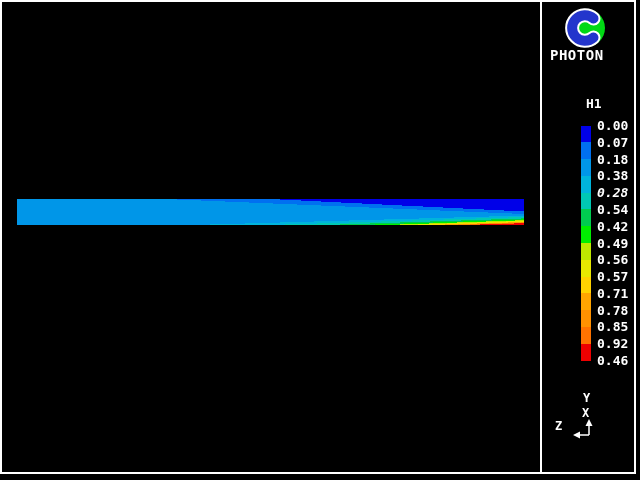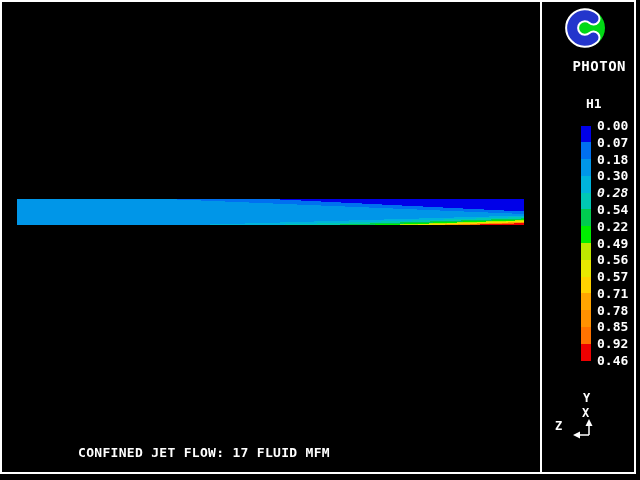--- a/index.html
+++ b/index.html
@@ -10,22 +10,22 @@
   }
   .frame{position:absolute;left:0;top:0;width:632px;height:470px;border:2px solid #fff;}
   .divider{position:absolute;left:540px;top:0;width:2px;height:474px;background:#fff;}
   .flow-svg{position:absolute;left:0;top:0;}
   .caption{
     position:absolute;left:78px;top:445px;font-size:13px;font-weight:bold;
     letter-spacing:0.3px;white-space:pre;
   }
   .logo-svg{position:absolute;left:560px;top:4px;}
   .app-name{
-    position:absolute;left:550px;top:47px;width:76px;text-align:right;
-    font-size:14px;font-weight:bold;letter-spacing:0.5px;margin-top:11px;
+    position:absolute;left:550px;top:47px;width:76px;text-align:left;
+    font-size:14px;font-weight:bold;letter-spacing:0.5px;
   }
   .legend-title{position:absolute;left:546px;top:96px;font-size:13px;font-weight:bold;padding-left:40px;}
   .overlay{position:absolute;left:12px;top:0;width:640px;height:480px;pointer-events:none;margin-left:24px;}
   .legend-value{position:absolute;left:561px;font-size:13px;font-weight:bold;white-space:pre;}
   .legend-seg{position:absolute;left:545px;width:10px;}
   .axis-svg{position:absolute;left:545px;top:390px;}
   .axis-label{position:absolute;font-size:12px;font-weight:bold;}
   .axis-y{left:583px;top:391px;}
   .axis-x{left:582px;top:406px;}
   .axis-z{left:555px;top:419px;}
@@ -45,21 +45,20 @@
       <polygon points="375,224.5 524,224.5 524,219.4" fill="#00EE00"></polygon>
       <polygon points="400,224.5 524,224.5 524,220.2" fill="#BEE800"></polygon>
       <polygon points="418,224.5 524,224.5 524,220.9" fill="#E8E800"></polygon>
       <polygon points="432,224.5 524,224.5 524,221.5" fill="#FFD200"></polygon>
       <polygon points="445,224.5 524,224.5 524,222" fill="#FFA500"></polygon>
       <polygon points="458,224.5 524,224.5 524,222.4" fill="#FF9100"></polygon>
       <polygon points="470,224.5 524,224.5 524,222.8" fill="#FF7300"></polygon>
       <polygon points="480,224.5 524,224.5 524,223.2" fill="#EE0000"></polygon>
     </svg>
 
-  <div class="caption">CONFINED JET FLOW: 17 FLUID MFM</div>
 
   <div class="frame"></div>
   <div class="divider"></div>
 
   <svg class="logo-svg" width="52" height="48" viewBox="560 4 52 48">
     <circle cx="586" cy="28" r="19" fill="#00D914"></circle>
     <path d="M 593.5,18.5 A 12.8,12.8 0 1 0 593.5,37.5" fill="none" stroke-linecap="round" stroke-width="14" stroke="#FFFFFF"></path>
     <path d="M 593.5,18.5 A 12.8,12.8 0 1 0 593.5,37.5" fill="none" stroke-linecap="round" stroke-width="10" stroke="#2335CC"></path>
   </svg>
   <div class="app-name">PHOTON</div>
@@ -78,24 +77,24 @@
       <div class="legend-seg" style="top: 276.61px; height: 16.79px; background: rgb(255, 210, 0);"></div>
       <div class="legend-seg" style="top: 293.4px; height: 16.79px; background: rgb(255, 165, 0);"></div>
       <div class="legend-seg" style="top: 310.19px; height: 16.79px; background: rgb(255, 145, 0);"></div>
       <div class="legend-seg" style="top: 326.98px; height: 16.79px; background: rgb(255, 115, 0);"></div>
       <div class="legend-seg" style="top: 343.77px; height: 16.79px; background: rgb(238, 0, 0);"></div>
     </div>
   <div class="overlay" id="legend-values">
       <div class="legend-value" style="top: 118px;">0.00</div>
       <div class="legend-value" style="top: 134.79px;">0.07</div>
       <div class="legend-value" style="top: 151.58px;">0.18</div>
-      <div class="legend-value" style="top: 168.37px;">0.30</div>
+      <div class="legend-value" style="top: 168.37px;">0.38</div>
       <div class="legend-value" style="top: 185.16px; font-style: italic;">0.28</div>
       <div class="legend-value" style="top: 201.95px;">0.54</div>
-      <div class="legend-value" style="top: 218.74px;">0.22</div>
+      <div class="legend-value" style="top: 218.74px;">0.42</div>
       <div class="legend-value" style="top: 235.53px;">0.49</div>
       <div class="legend-value" style="top: 252.32px; text-align: right;">0.56</div>
       <div class="legend-value" style="top: 269.11px;">0.57</div>
       <div class="legend-value" style="top: 285.9px;">0.71</div>
       <div class="legend-value" style="top: 302.69px;">0.78</div>
       <div class="legend-value" style="top: 319.48px;">0.85</div>
       <div class="legend-value" style="top: 336.27px;">0.92</div>
       <div class="legend-value" style="top: 353.06px;">0.46</div>
     </div>
 

